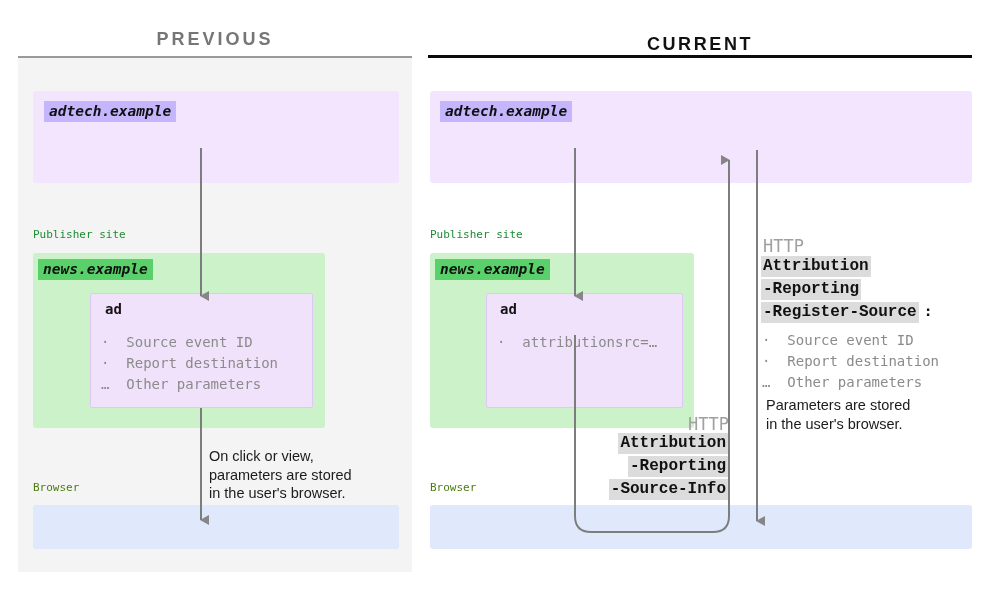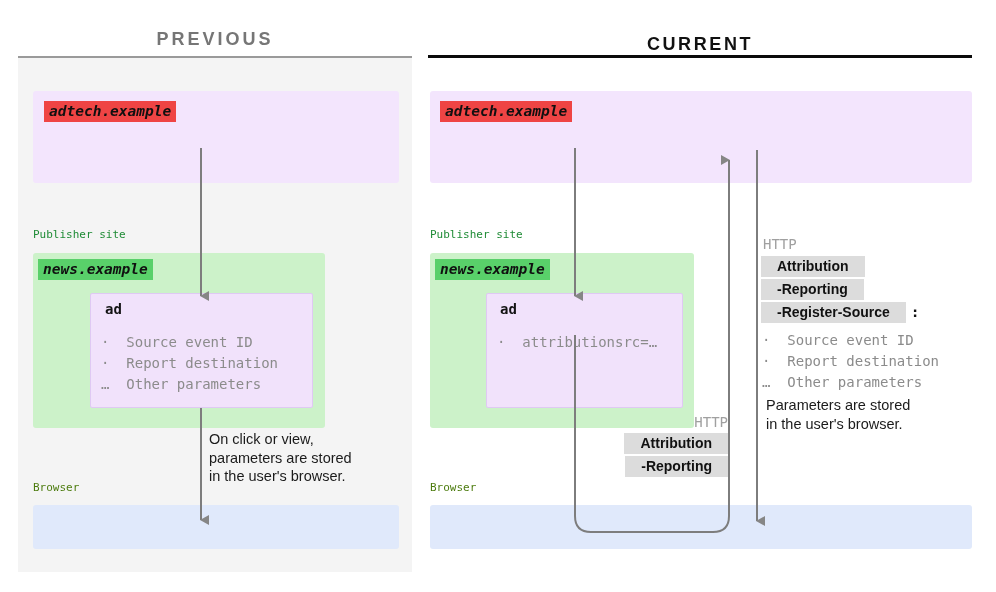--- a/index.html
+++ b/index.html
@@ -42,21 +42,21 @@
   .site-label {
     position: absolute;
     font-family: "DejaVu Sans Mono", monospace;
     font-style: italic;
     font-weight: 700;
     font-size: 14.5px;
     padding: 2px 5px 3px 5px;
     white-space: nowrap;
     color: #101010;
   }
-  .site-label.purple { background: #ef4444; }
+  .site-label.purple { background: #c4b5fd; }
   .site-label.green  { background: #59d06a; }
 
   .heading {
     position: absolute;
     font-family: "DejaVu Sans Mono", monospace;
     font-weight: 400;
     font-size: 11px;
     white-space: nowrap;
   }
   .heading.green { color: #1e8b35; }
@@ -77,32 +77,32 @@
     font-size: 14px;
     color: #8b8b8b;
     line-height: 21px;
     white-space: pre;
   }
 
   
   .http-word {
     position: absolute;
     font-family: "DejaVu Sans Mono", monospace;
-    font-size: 14px;
+    font-size: 17px;
     color: #a0a0a0;
     white-space: nowrap;
   }
   .hdr-block { position: absolute; white-space: nowrap; }
   .hdr-block .seg {
-    font-family: Liberation Sans, sans-serif;
-    font-weight: 700;
-    font-size: 14px;
+    font-family: Liberation Mono, monospace;
+    font-weight: 700;
+    font-size: 16px;
     color: #111111;
     background: #dcdcdc;
-    padding: 1px 16px;
+    padding: 1px 2px;
     display: inline-block;
     line-height: 19px;
   }
   .hdr-block .colon {
     font-family: "DejaVu Sans Mono", monospace;
     font-weight: 700;
     font-size: 14.5px;
     color: #111111;
     padding-left: 5px;
   }
@@ -142,21 +142,21 @@
   <div class="heading green" style="left:33px; top:228px;">Publisher site</div>
   <div class="region pub" style="left:33px; top:253px; width:292px; height:175px;"></div>
   <div class="site-label green" style="left:38px; top:259px;">news.example</div>
 
   <div class="region adbox" style="left:90px; top:293px; width:223px; height:115px;"></div>
   <div class="ad-title" style="left:105px; top:301px;">ad</div>
   <div class="param-list" style="left:101px; top:332px;">·  Source event ID
 ·  Report destination
 …  Other parameters</div>
 
-  <div class="note" style="left:209px; top:430px; width:190px;">On click or view,
+  <div class="note" style="left:209px; top:447px; width:190px;">On click or view,
 parameters are stored
 in the user's browser.</div>
 
   <div class="heading blue" style="left:33px; top:481px;">Browser</div>
   <div class="region browser" style="left:33px; top:505px; width:366px; height:44px;"></div>
 
   <div class="col-title curr" style="left:428px; top:34px; width:544px;">CURRENT</div>
   <div class="rule curr" style="left:428px; top:55px; width:544px;"></div>
 
   <div class="panel-bg curr" style="left:428px; top:58px; width:544px; height:514px;"></div>
@@ -169,20 +169,21 @@
   <div class="site-label green" style="left:435px; top:259px;">news.example</div>
 
   <div class="region adbox" style="left:486px; top:293px; width:197px; height:115px;"></div>
   <div class="ad-title" style="left:500px; top:301px;">ad</div>
   <div class="param-list" style="left:497px; top:332px;text-align:center;">·  attributionsrc=…</div>
 
   <div class="http-word" style="left:688px; top:414px; text-align:right; width:40px;">HTTP</div>
   <div class="hdr-block hdr-right" style="left:528px; top:433px; width:200px;">
     <div class="hdr-line"><span class="seg">Attribution</span></div>
     <div class="hdr-line"><span class="seg">-Reporting</span></div>
+    <div class="hdr-line"><span class="seg">-Source-Info</span></div>
   </div>
 
   <div class="http-word" style="left:763px; top:236px;">HTTP</div>
   <div class="hdr-block" style="left:761px; top:256px;">
     <div class="hdr-line"><span class="seg">Attribution</span></div>
     <div class="hdr-line"><span class="seg">-Reporting</span></div>
     <div class="hdr-line"><span class="seg">-Register-Source</span><span class="colon">:</span></div>
   </div>
   <div class="param-list" style="left:762px; top:330px;">·  Source event ID
 ·  Report destination

